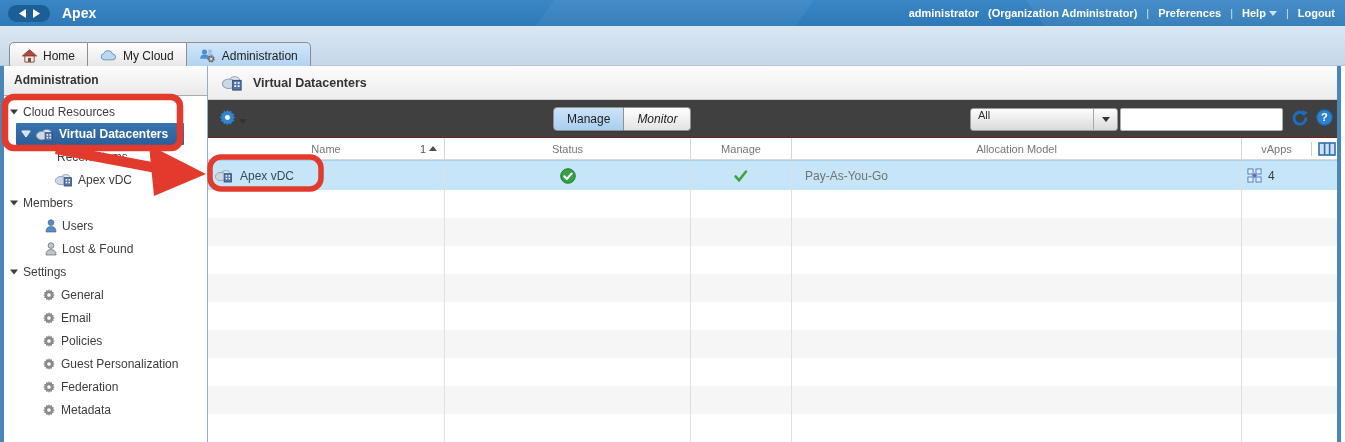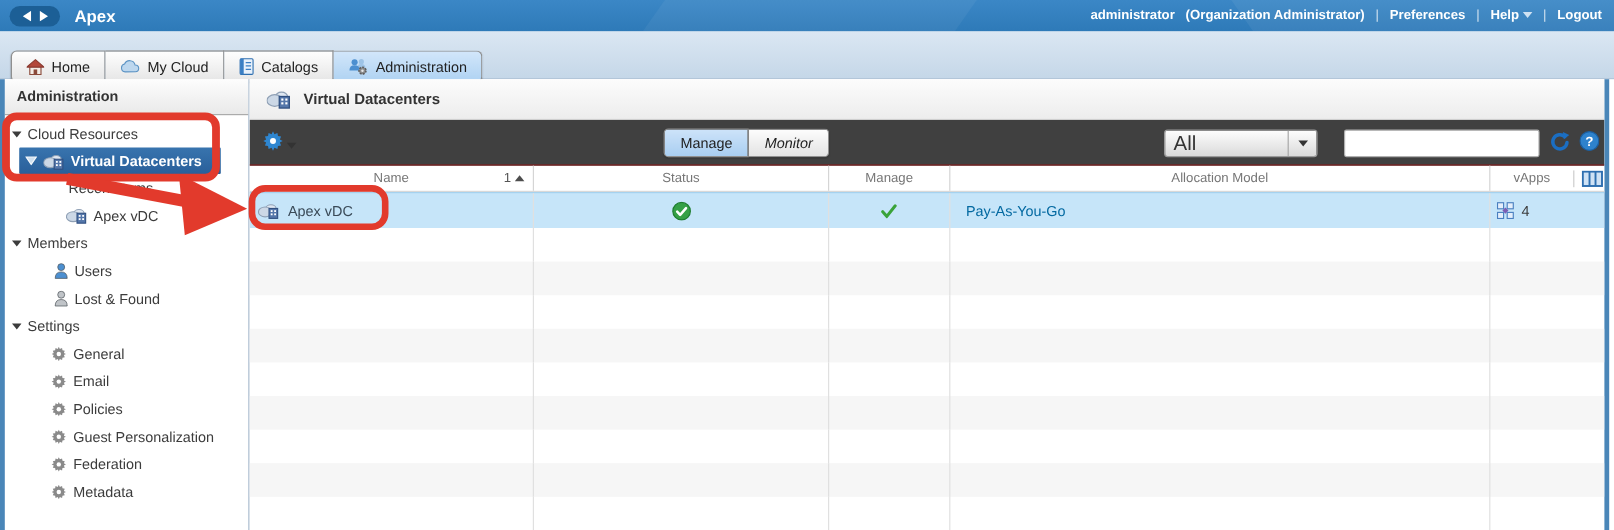--- a/index.html
+++ b/index.html
@@ -64,23 +64,23 @@
 
   .toolbar { position:relative; height:38px; background:#404040; border-bottom:1px solid #7f1d1d; }
   .gear-btn { position:absolute; left:10px; top:8px; display:flex; align-items:end; gap:2px; cursor:pointer; }
   .seg { position:absolute; left:345px; top:7px; display:flex; height:24px;
     border-radius:4px; box-shadow:0 1px 1px rgba(0,0,0,.12); }
   .seg-btn { display:flex; align-items:center; padding:0 13px; font-size:12px; color:#222;
     border:1px solid #909090; border-left:none; background:linear-gradient(180deg,#fdfdfd,#e3e3e3); cursor:pointer; }
   .seg-btn:first-child { border-left:1px solid #909090; border-radius:4px 0 0 4px; }
   .seg-btn:last-child { border-radius:0 4px 4px 0;font-style:italic; }
   .seg-btn.active { background:linear-gradient(180deg,#cde3f9,#a9cef1); }
-  .filter-select { position:absolute; left:762px; top:8px; width:128px; height:23px;
+  .filter-select { position:absolute; left:762px; top:8px; width:148px; height:23px;
     border:1px solid #9a9a9a; border-radius:3px; background:linear-gradient(180deg,#fdfdfd,#dadada);
-    display:flex; align-items:flex-end; font-size:17px; color:#333; cursor:pointer; }
+    display:flex; align-items:flex-start; font-size:11px; color:#333; cursor:pointer; }
   .filter-select .val { flex:1; padding-left:7px; }
   .filter-select .arrow-box { width:24px; height:100%; border-left:1px solid #a8a8a8;
     display:flex; align-items:center; justify-content:center; }
   .tri-dn { width:0; height:0; border-left:4.5px solid transparent; border-right:4.5px solid transparent; border-top:5.5px solid #333; }
   .search-input { position:absolute; left:912px; top:8px; width:163px; height:23px;
     border:1px solid #b0b0b0; border-radius:2px; font-size:12px; padding:0 5px; outline:none; }
   .icon-btn { position:absolute; top:9px; cursor:pointer; }
   .refresh-btn { left:1083px; }
   .help-btn { left:1108px; }
 
@@ -96,21 +96,21 @@
   .gh-vapps .lbl-wrap { flex:1; text-align:center; }
   .gh-tick { width:1px; height:14px; background:#cdcdcd; margin-right:6px; }
   .cols-btn { margin-right:5px; cursor:pointer; display:flex; }
 
   .grid-row { display:grid; grid-template-columns:237px 246px 101px 450px 99px; height:28px; }
   .grid-row.selected { height:30px; background:#c6e5f9; border-top:1px solid #a5d2ef; cursor:pointer; }
   .gc { display:flex; align-items:center; border-right:1px solid #e0e0e0; overflow:hidden; }
   .gc:last-child { border-right:none; }
   .gc-name { padding-left:7px; gap:7px; font-size:12px; color:#3a4a58; }
   .gc-center { justify-content:center; }
-  .gc-alloc { padding-left:13px; font-size:12px; color:#0369a1; }
+  .gc-alloc { padding-left:13px; font-size:12px; color:#737373; }
   .gc-vapps { padding-left:5px; gap:6px; font-size:12px; color:#3c3c3c; }
   .grid-row.empty:nth-child(odd) { background:#f6f6f6; }
 
   
   .anno { position:absolute; left:0; top:0; z-index:50; pointer-events:none; }
 </style>
 </head>
 <body>
 
 <svg width="0" height="0" style="position:absolute">
@@ -224,26 +224,20 @@
             <use href="#i-home"></use>
           </svg>
         <span>Home</span>
       </div>
       <div class="tab">
         <svg width="17" height="11">
             <use href="#i-cloud"></use>
           </svg>
         <span>My Cloud</span>
       </div>
-      <div class="tab">
-        <svg width="13" height="15">
-            <use href="#i-catalog"></use>
-          </svg>
-        <span>Catalogs</span>
-      </div>
       <div class="tab active">
         <svg width="17" height="15">
             <use href="#i-admin"></use>
           </svg>
         <span>Administration</span>
       </div>
     </div>
   </div>
 
   <div class="content">

